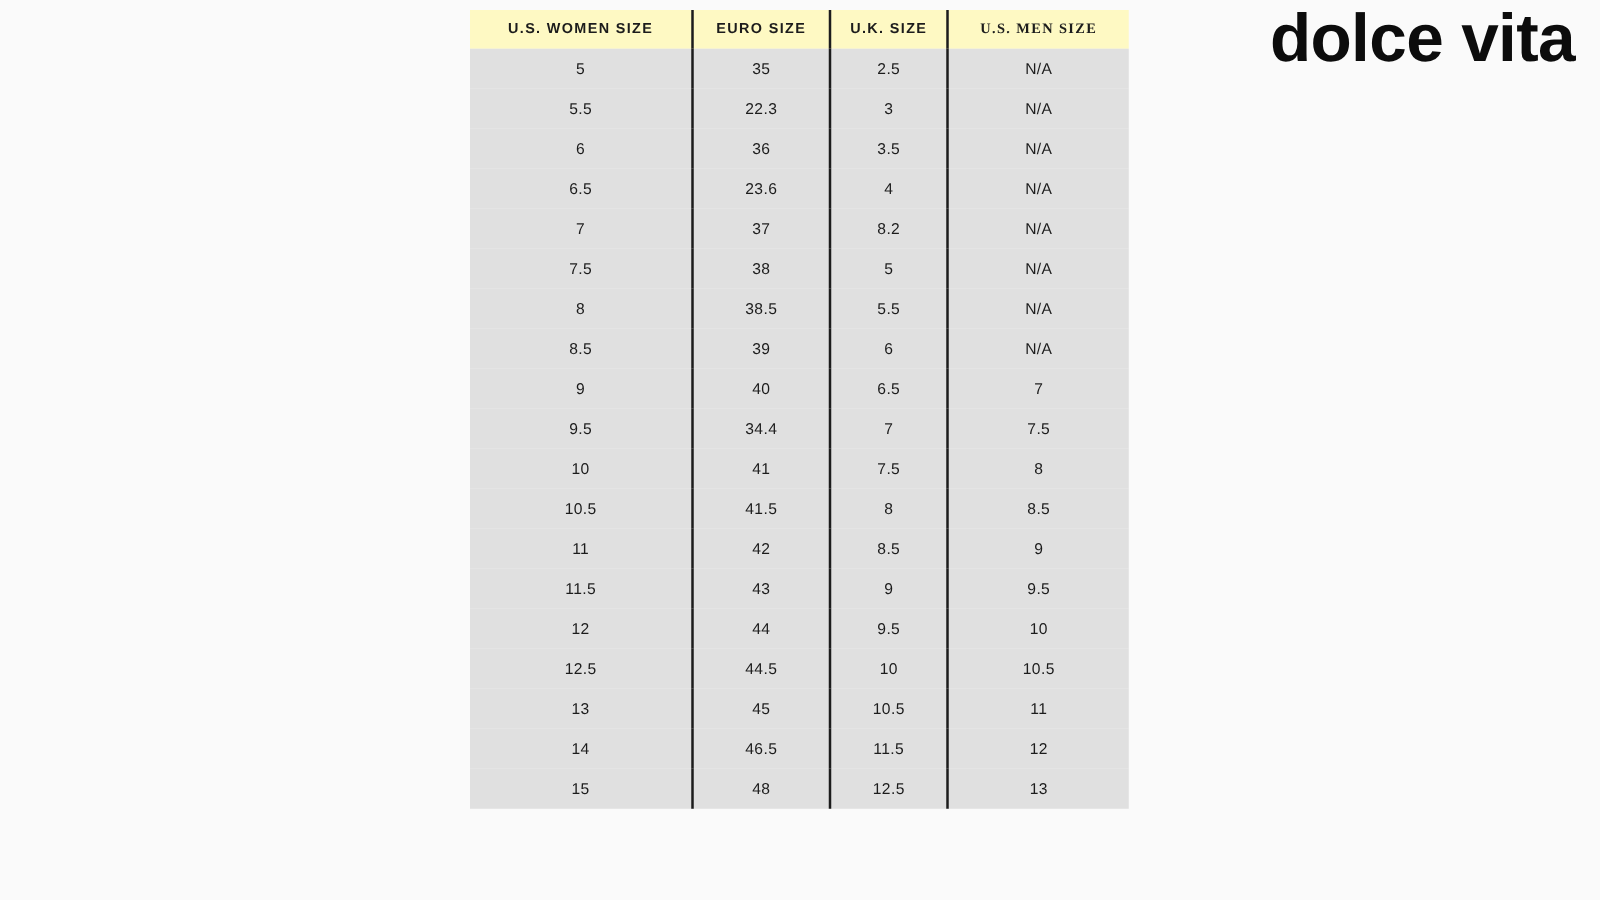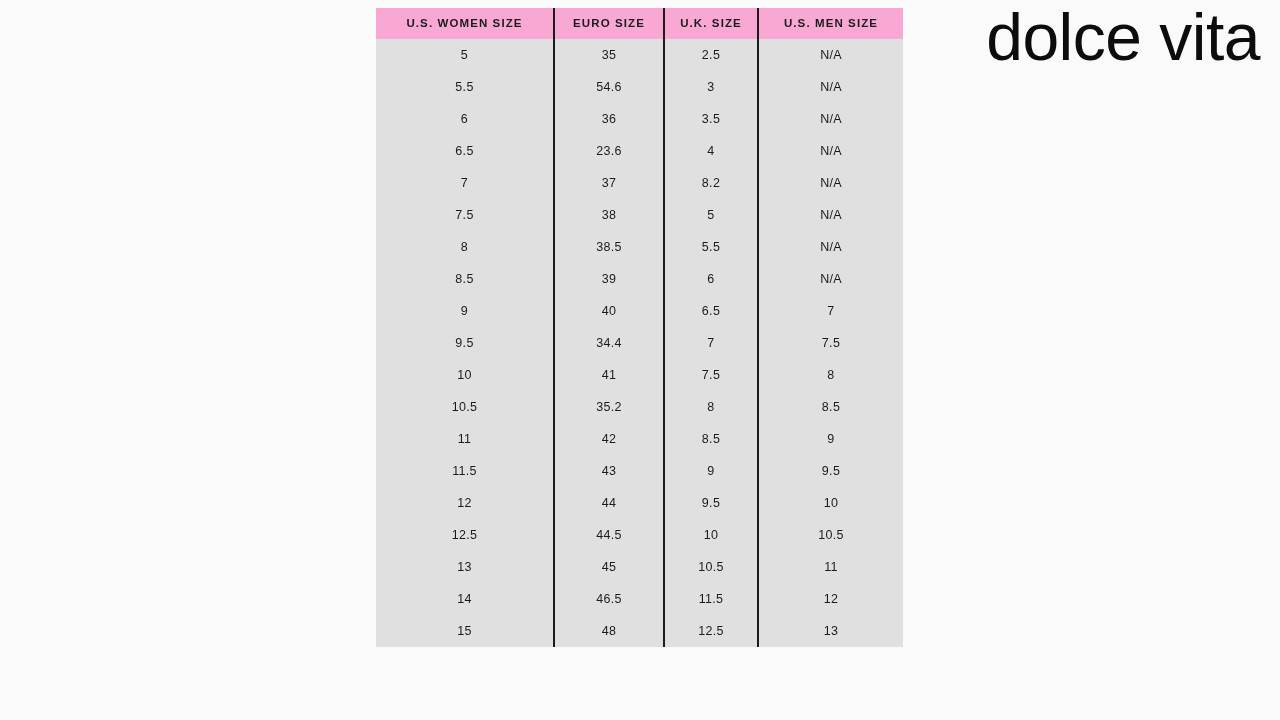--- a/index.html
+++ b/index.html
@@ -23,32 +23,32 @@
     left: 376px;
     top: 8px;
     width: 527px;
   }
   table.size-chart {
     border-collapse: collapse;
     width: 527px;
     table-layout: fixed;
   }
   table.size-chart th {
-    background: #f9a8d4;
+    background: #fef9c3;
     color: #1c1c1c;
     font-size: 11.5px;
     font-weight: bold;
     letter-spacing: 1.1px;
     text-align: center;
     padding: 9px 2px 10px 2px;
     border-right: 2px solid #1c1c1c;
     white-space: nowrap;
     margin-top: 48px;
   }
-  table.size-chart th:last-child { border-right: none; }
+  table.size-chart th:last-child { border-right: none; font-family: Liberation Serif, serif; }
   table.size-chart td {
     background: #e0e0e0;
     color: #1c1c1c;
     font-size: 12.5px;
     text-align: center;
     height: 32px;
     padding: 0;
     border-right: 2px solid #1c1c1c;
     letter-spacing: 0.3px;
   }
@@ -56,22 +56,22 @@
   col.c1 { width: 178px; }
   col.c2 { width: 110px; }
   col.c3 { width: 94px; }
   col.c4 { width: 145px; }
   
   .brand {
     position: absolute;
     right: 20px;
     top: 4px;
     font-family: "Liberation Sans", sans-serif;
-    font-size: 66px;
-    font-weight: 400;
+    font-size: 54px;
+    font-weight: 700;
     color: #0c0c0c;
     letter-spacing: -0.5px;
     line-height: 1;
     white-space: nowrap;
   }
 </style>
 </head>
 <body>
 
 <div id="page">
@@ -94,21 +94,21 @@
       </thead>
       <tbody>
         <tr>
           <td>5</td>
           <td>35</td>
           <td>2.5</td>
           <td>N/A</td>
         </tr>
         <tr>
           <td>5.5</td>
-          <td>54.6</td>
+          <td>22.3</td>
           <td>3</td>
           <td>N/A</td>
         </tr>
         <tr>
           <td>6</td>
           <td>36</td>
           <td>3.5</td>
           <td>N/A</td>
         </tr>
         <tr>
@@ -154,21 +154,21 @@
           <td>7.5</td>
         </tr>
         <tr>
           <td>10</td>
           <td>41</td>
           <td>7.5</td>
           <td>8</td>
         </tr>
         <tr>
           <td>10.5</td>
-          <td>35.2</td>
+          <td>41.5</td>
           <td>8</td>
           <td>8.5</td>
         </tr>
         <tr>
           <td>11</td>
           <td>42</td>
           <td>8.5</td>
           <td>9</td>
         </tr>
         <tr>

